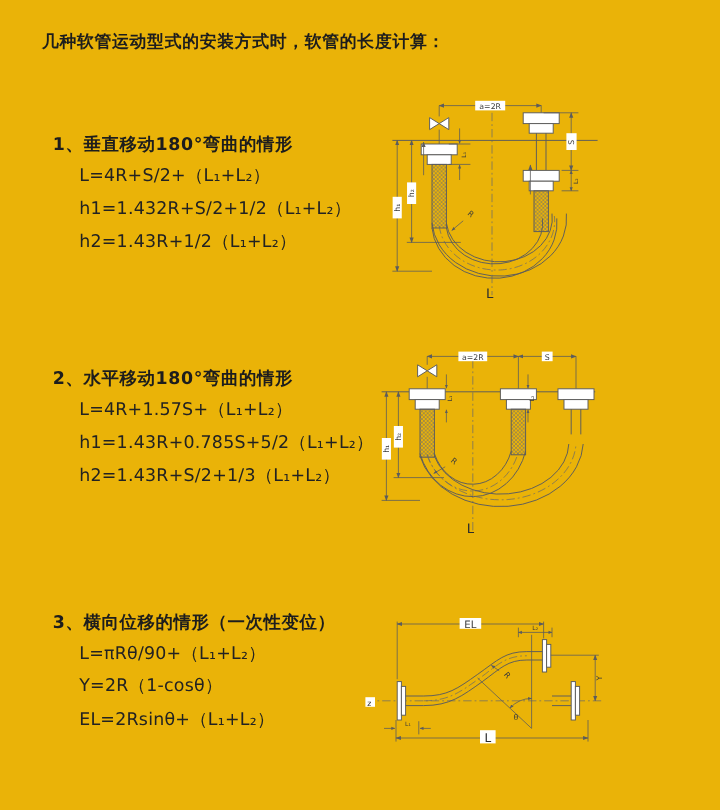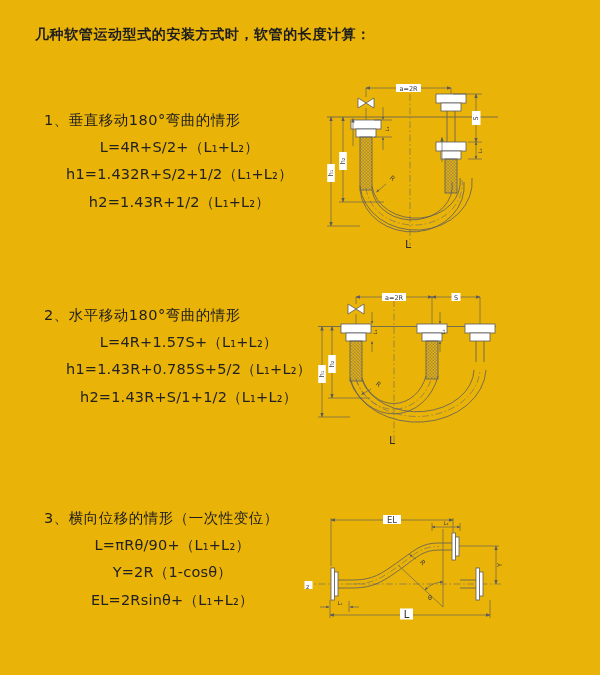--- a/index.html
+++ b/index.html
@@ -1,21 +1,21 @@
 <!DOCTYPE html>
 <html><head>
 <meta charset="utf-8">
 <style>
   html,body{margin:0;padding:0;background:#fff;}
   .page{position:relative;width:600px;height:675px;background:#eab308;overflow:hidden;
         font-family:"DejaVu Sans","Liberation Sans",sans-serif;color:#1d1d1d;}
   .doc-title{position:absolute;left:35px;top:26px;font-size:14px;font-weight:bold;letter-spacing:.6px;}
   .sec{position:absolute;left:44px;}
-  .sec-heading{font-size:14.5px;font-weight:normal;letter-spacing:.5px;}
-  .formulas{margin-top:4px;text-align:center;}
+  .sec-heading{font-size:14.5px;font-weight:bold;letter-spacing:.5px;}
+  .formulas{margin-top:4px;}
   .formula{font-size:14.5px;line-height:27.4px;margin-left:22px;letter-spacing:.2px;color:#222;}
   .diag{position:absolute;}
   
   .ln{stroke:#5c5c5c;stroke-width:.8;fill:none;}
   .thin{stroke-width:.65;}
   .cl{stroke:#6a6a6a;stroke-width:.6;fill:none;stroke-dasharray:7 2.5 1.5 2.5;}
   .fit{fill:#ffffff;stroke:#5c5c5c;stroke-width:.8;}
   .braid{fill:url(#braidpat);stroke:#5c5c5c;stroke-width:.8;}
   .wbg{fill:#ffffff;}
   svg text{font-family:"DejaVu Sans","Liberation Sans",sans-serif;fill:#3a3a3a;}
@@ -37,21 +37,21 @@
       <div class="formula">h1=1.432R+S/2+1/2（L₁+L₂）</div>
       <div class="formula">h2=1.43R+1/2（L₁+L₂）</div>
     </div>
   </section>
 
   <section class="sec" style="top:306px">
     <div class="sec-heading">2、水平移动180°弯曲的情形</div>
     <div class="formulas">
       <div class="formula">L=4R+1.57S+（L₁+L₂）</div>
       <div class="formula">h1=1.43R+0.785S+5/2（L₁+L₂）</div>
-      <div class="formula">h2=1.43R+S/1+1/2（L₁+L₂）</div>
+      <div class="formula">h2=1.43R+S/2+1/3（L₁+L₂）</div>
     </div>
   </section>
 
   <section class="sec" style="top:509px">
     <div class="sec-heading">3、横向位移的情形（一次性变位）</div>
     <div class="formulas">
       <div class="formula">L=πRθ/90+（L₁+L₂）</div>
       <div class="formula">Y=2R（1-cosθ）</div>
       <div class="formula">EL=2Rsinθ+（L₁+L₂）</div>
     </div>

